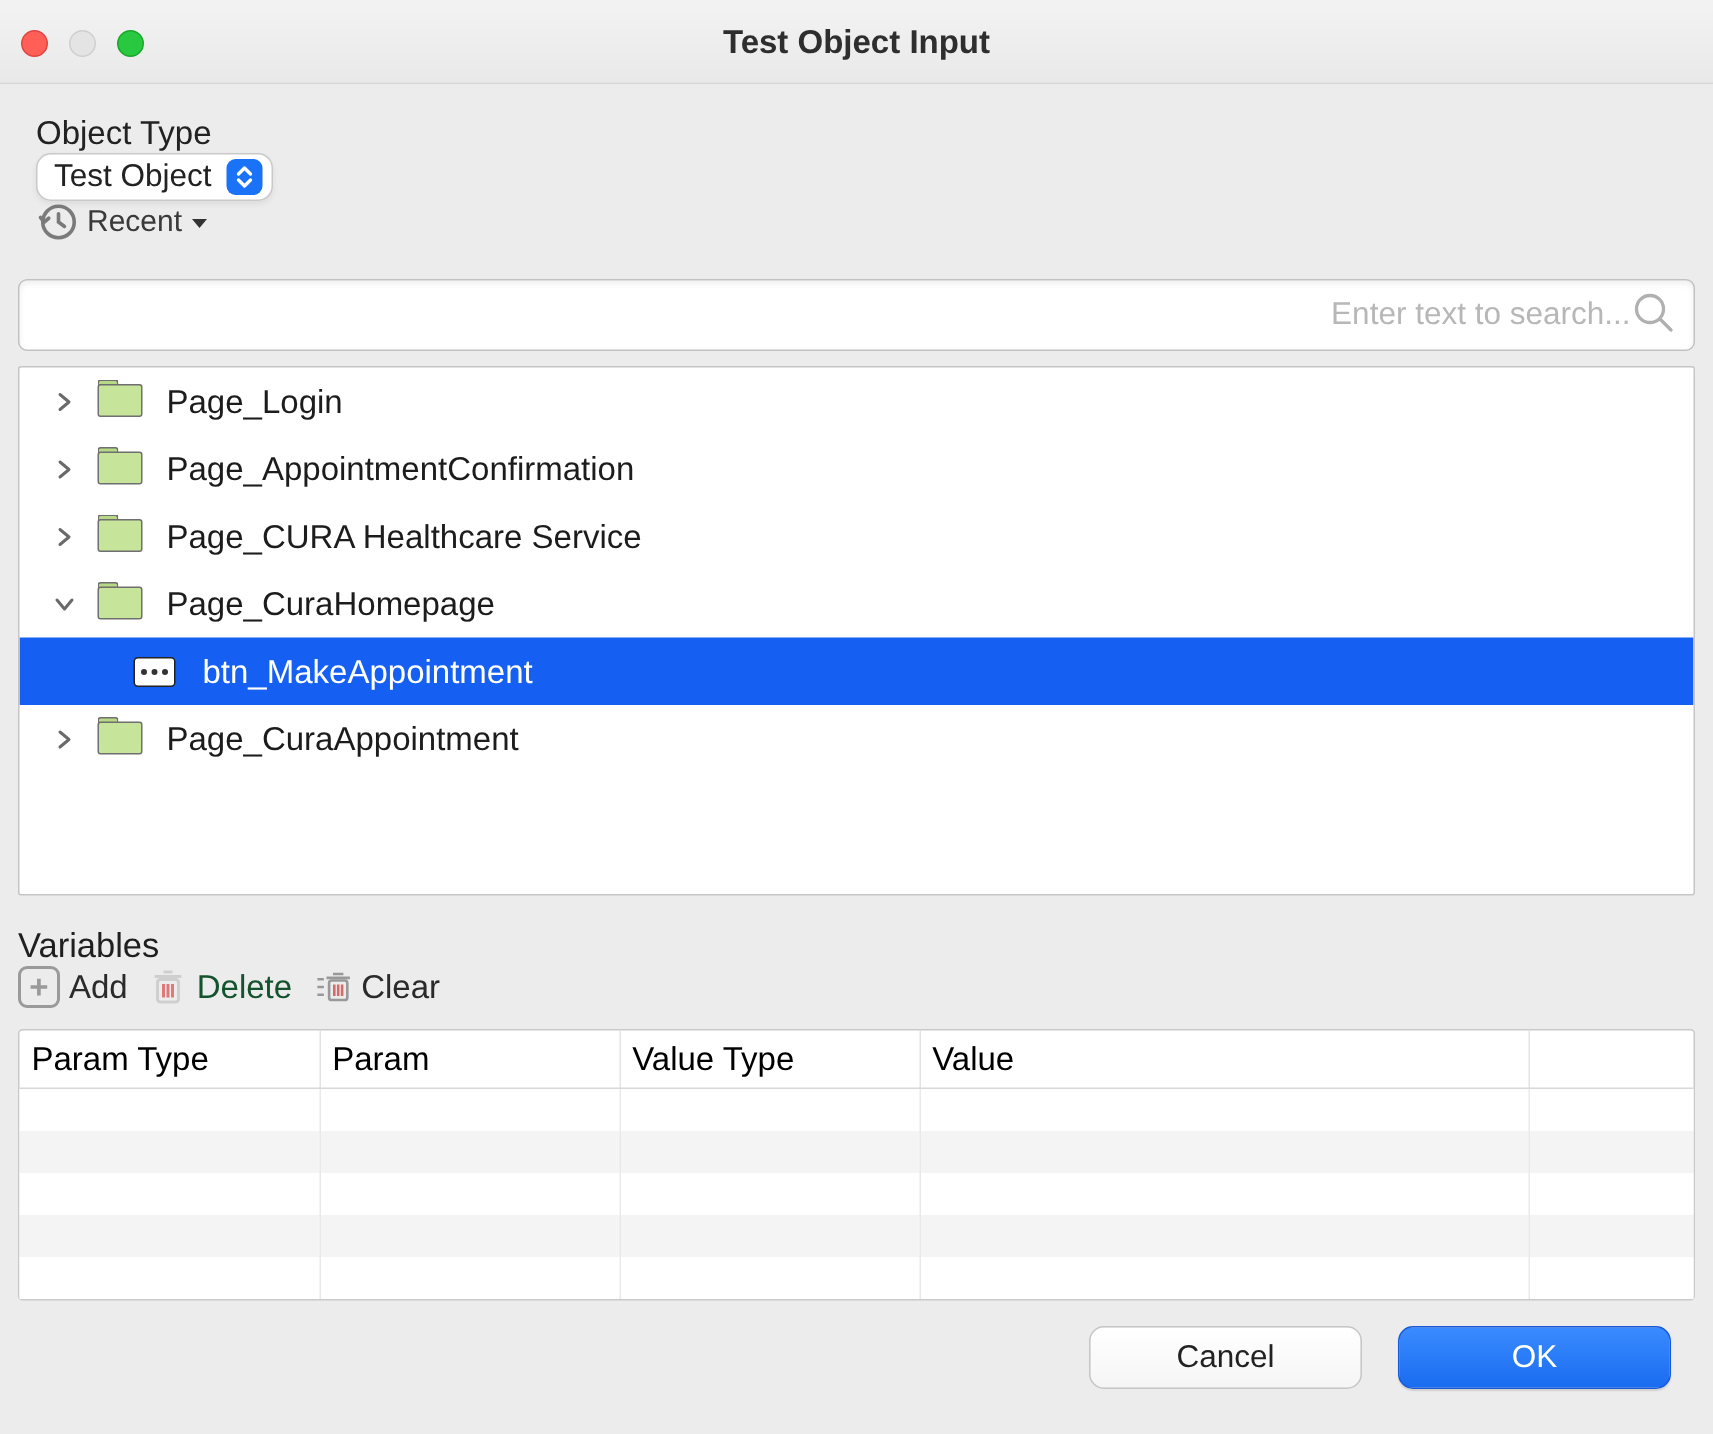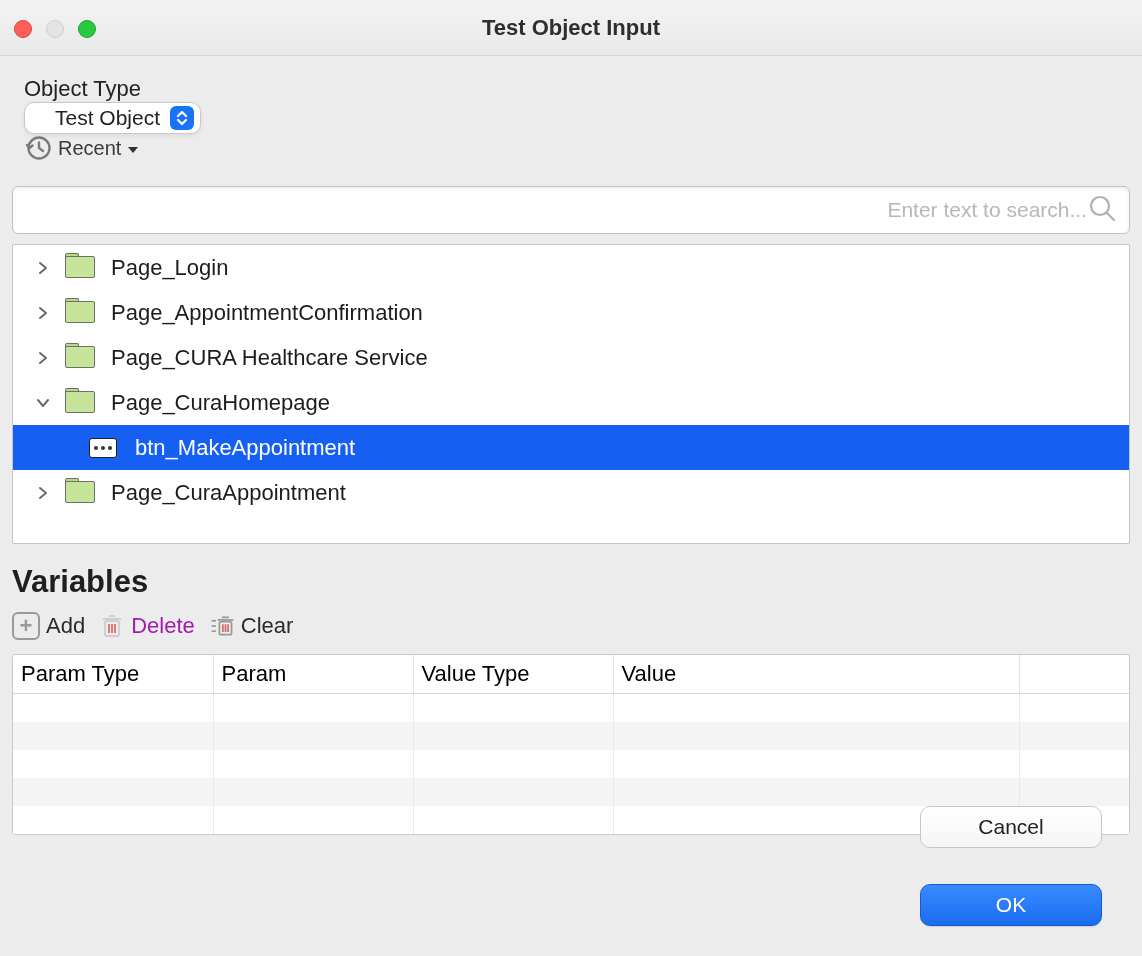--- a/index.html
+++ b/index.html
@@ -57,21 +57,21 @@
     color: #222;
     margin-right: 18px;
   }
   .select-box {
     display: inline-flex;
     align-items: center;
     background: #fff;
     border: 1px solid #c9c9c9;
     box-shadow: 0 2px 4px rgba(0,0,0,0.07);
     border-radius: 10px;
-    padding: 3px 6px 3px 30px;
+    padding: 3px 6px 3px 11px;
     font-size: 21px;
     color: #222;
     cursor: default;
   }
   .select-chevron {
     width: 24px;
     height: 24px;
     background: #1a73f7;
     border-radius: 6px;
     margin-left: 10px;
@@ -115,21 +115,21 @@
     text-align: right;
   }
   .search-input::placeholder { color: #b7b7b7; }
   .search-icon { color: #a7a7a7; }
 
   .tree-wrap {
     margin: 0 12px 10px 12px;
     background: #fff;
     border: 1px solid #c5c5c5;
     border-radius: 2px;
-    height: 300px;
+    height: 353px;
     overflow: hidden;
   }
   .tree-row {
     height: 45px;
     display: flex;
     align-items: center;
     padding-left: 20px;
     font-size: 22px;
     color: #1c1c1c;
   }
@@ -173,40 +173,40 @@
     display:flex; gap:3px;
   }
   .obj-ic .dots span {
     width:4px; height:4px; background:#333; border-radius:50%;
   }
 
   .variables-section {
     padding: 10px 12px 0 12px;
   }
   .variables-heading {
-    font-size: 31px;
-    font-weight: 700;
+    font-size: 23px;
+    font-weight: 400;
     color: #1f1f1f;
-    margin-bottom: 12px;
+    margin-bottom: 0;
   }
   .var-toolbar {
     display: flex;
     align-items: center;
     gap: 14px;
     margin-bottom: 14px;
   }
   .var-btn {
     display: inline-flex;
     align-items: center;
     gap: 6px;
     font-size: 22px;
     color: #2a2a2a;
     cursor: default;
   }
-  .var-btn.disabled { color: #a21caf; align-items: center; }
+  .var-btn.disabled { color: #14532d; align-items: center; }
   .icon-add {
     width: 28px; height: 28px; border:2px solid #9a9a9a; border-radius:6px;
     display:inline-flex; align-items:center; justify-content:center; color:#9a9a9a; font-weight:600;
   }
   .icon-trash {
     width: 26px; height: 26px; display:inline-flex;
   }
 
   .vars-table-wrap {
     border: 1px solid #c9c9c9;
@@ -230,24 +230,23 @@
     height: 28px;
     border-right: 1px solid #e9e9e9;
   }
   .vars-table tr.body-row td:last-child { border-right: none; }
   .vars-table tr.body-row:nth-child(even) td { background: #f4f4f4; }
   .vars-table tr.body-row:nth-child(odd) td { background: #fff; }
 
   .footer {
     position: absolute;
     bottom: 30px;
-    right: 40px;
-    display: flex;
-    gap: 36px;
-    flex-direction: column;
+    right: 28px;
+    display: flex;
+    gap: 24px;
   }
   .btn {
     min-width: 182px;
     height: 42px;
     border-radius: 10px;
     font-size: 21px;
     border: 1px solid #c6c6c6;
     background: linear-gradient(#ffffff, #f5f5f5);
     color: #222;
     cursor: default;

